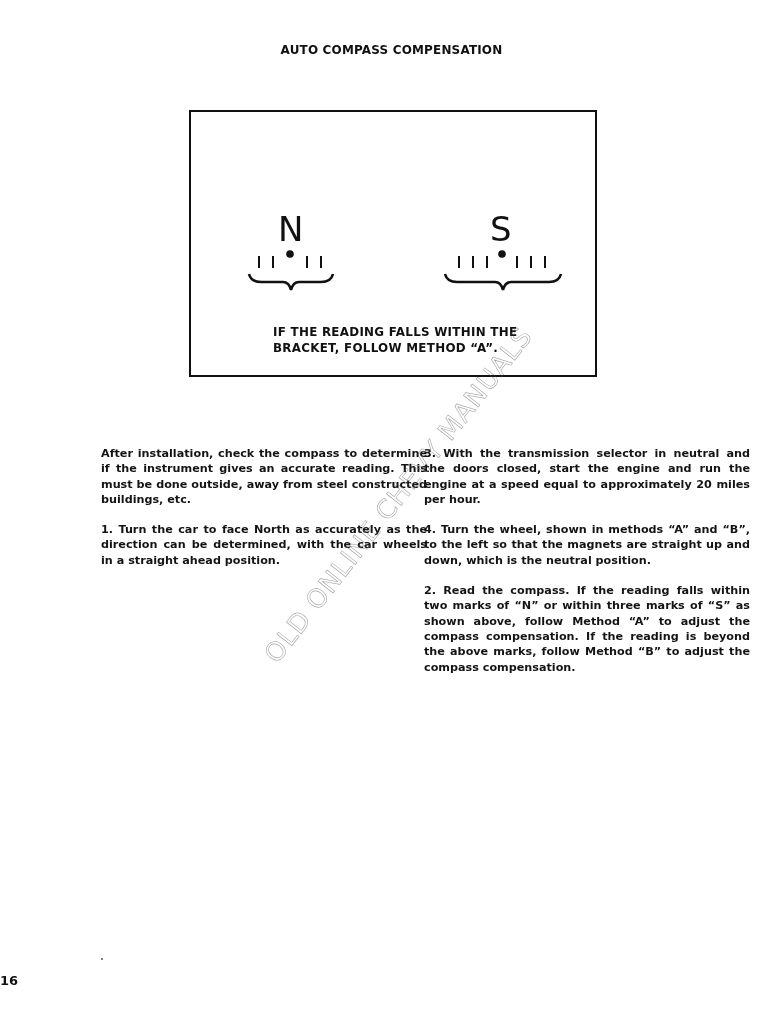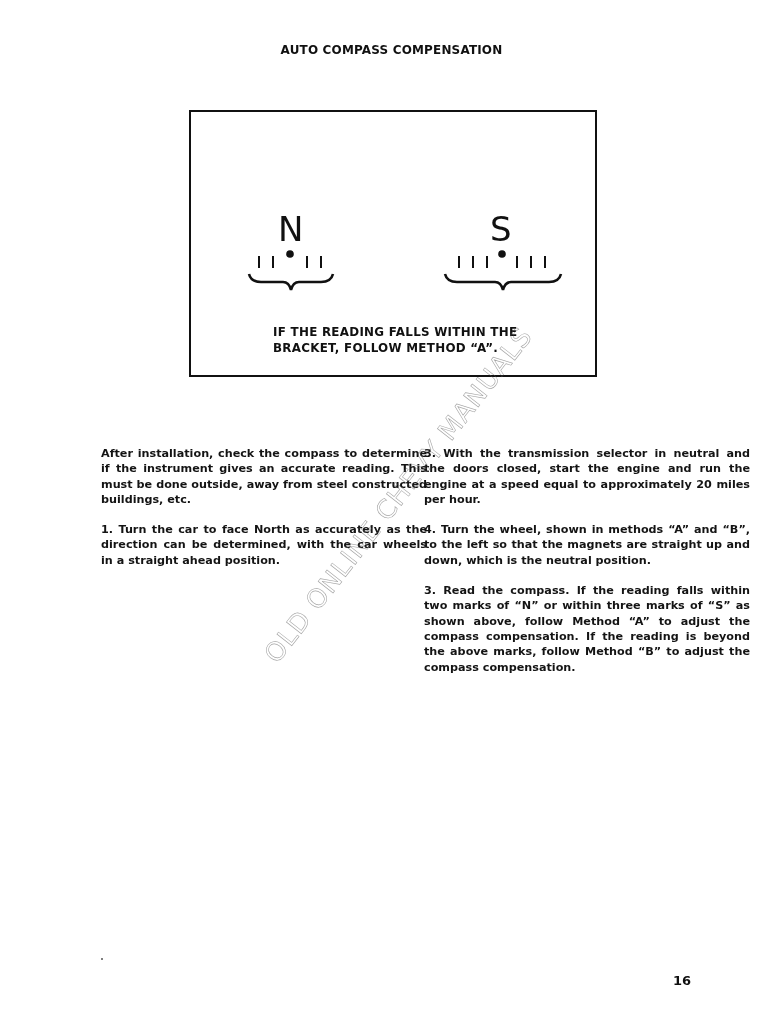--- a/index.html
+++ b/index.html
@@ -87,21 +87,21 @@
       transform-origin: left top;
       white-space: nowrap;
       font-family: "DejaVu Sans", sans-serif;
       pointer-events: none;
     }
     .page-number {
       position: absolute;
       left: 0;
       width: 691px;
       top: 973px;
-      text-align: right;
+      text-align: left;
       font-weight: bold;
       font-size: 13px;
     }
     .speck {
       position: absolute;
       left: 101px;
       top: 958px;
       width: 2px;
       height: 2px;
       background: #555;
@@ -152,20 +152,20 @@
 </div>
 
 <div class="col col-left">
   <p class="para">After installation, check the compass to determine if the instrument gives an accurate reading. This must be done outside, away from steel constructed buildings, etc.</p>
   <p class="para">1. Turn the car to face North as accurately as the direction can be determined, with the car wheels in a straight ahead position.</p>
 </div>
 
 <div class="col col-right">
   <p class="para">3. With the transmission selector in neutral and the doors closed, start the engine and run the engine at a speed equal to approximately 20 miles per hour.</p>
   <p class="para">4. Turn the wheel, shown in methods “A” and “B”, to the left so that the magnets are straight up and down, which is the neutral position.</p>
-  <p class="para para-last">3. Read the compass. If the reading falls within two marks of “N” or within three marks of “S” as shown above, follow Method “A” to adjust the compass compensation. If the reading is beyond the above marks, follow Method “B” to adjust the compass compensation.</p>
+  <p class="para para-last">2. Read the compass. If the reading falls within two marks of “N” or within three marks of “S” as shown above, follow Method “A” to adjust the compass compensation. If the reading is beyond the above marks, follow Method “B” to adjust the compass compensation.</p>
 </div>
 
 <div class="watermark" style="left:258px; top:650px;">OLD ONLINE CHEVY MANUALS</div>
 
 <div class="speck"></div>
 
 <div class="page-number">16</div>
 
 </body></html>

